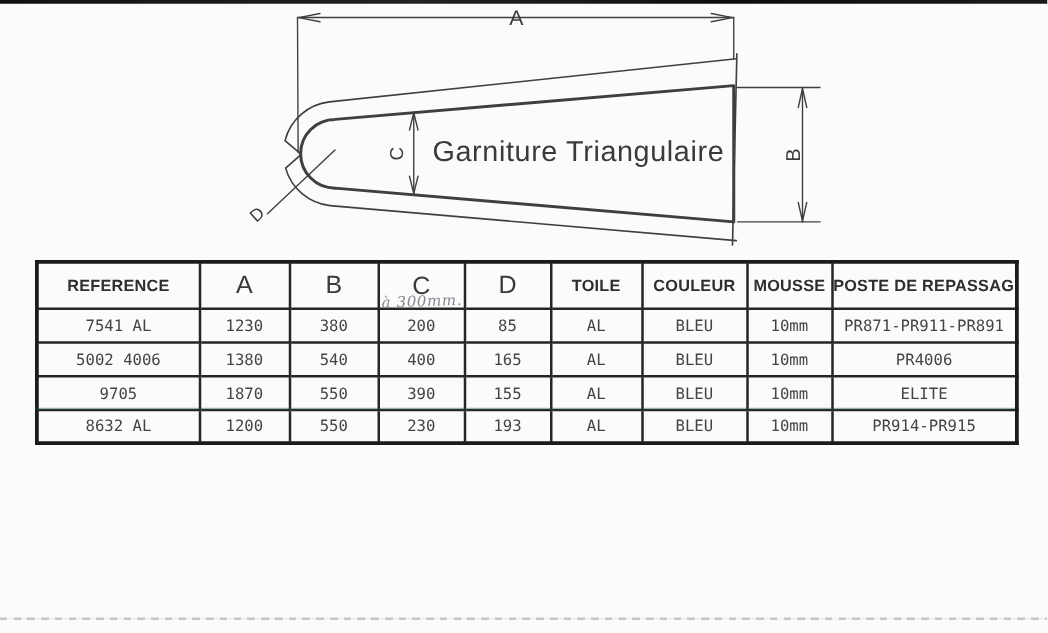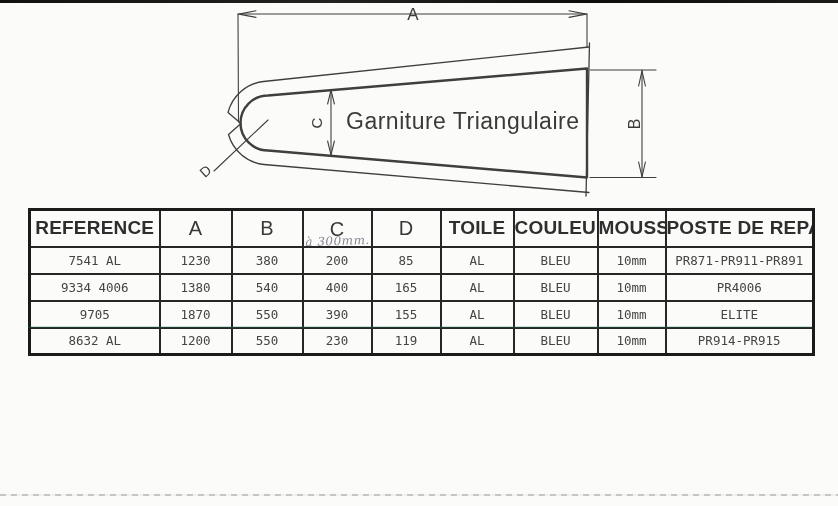--- a/index.html
+++ b/index.html
@@ -32,21 +32,21 @@
   }
   .spec-table{border:3px solid #1b1b1b;}
   .spec-table thead tr{height:37px;}
   .spec-table tbody tr{height:27px;}
   .spec-table td{
     font-family:"DejaVu Sans Mono","Liberation Mono",monospace;
     font-size:12.5px;color:#444;font-weight:400;
   }
   th.text-head{
     font-family:"Liberation Sans",sans-serif;
-    font-weight:700;font-size:19px;color:#2e2e2e;letter-spacing:.2px;
+    font-weight:700;font-size:13px;color:#2e2e2e;letter-spacing:.2px;
   }
   th.letter-head{
     font-family:"Liberation Sans",sans-serif;
     font-weight:400;font-size:20px;color:#3a3a3a;
   }
   th.c-head{position:relative;}
   th.c-head .big-c{display:block;line-height:18px;margin-top:1px;}
   .hand-note{
     position:absolute;left:0;right:0;bottom:-2px;
     font-family:"DejaVu Serif",serif;font-style:italic;
@@ -141,21 +141,21 @@
           <td>1230</td>
           <td>380</td>
           <td>200</td>
           <td>85</td>
           <td>AL</td>
           <td>BLEU</td>
           <td>10mm</td>
           <td>PR871-PR911-PR891</td>
         </tr>
         <tr>
-          <td>9334 4006</td>
+          <td>5002 4006</td>
           <td>1380</td>
           <td>540</td>
           <td>400</td>
           <td>165</td>
           <td>AL</td>
           <td>BLEU</td>
           <td>10mm</td>
           <td>PR4006</td>
         </tr>
         <tr>
@@ -167,21 +167,21 @@
           <td>AL</td>
           <td>BLEU</td>
           <td>10mm</td>
           <td>ELITE</td>
         </tr>
         <tr>
           <td>8632 AL</td>
           <td>1200</td>
           <td>550</td>
           <td>230</td>
-          <td>119</td>
+          <td>193</td>
           <td>AL</td>
           <td>BLEU</td>
           <td>10mm</td>
           <td>PR914-PR915</td>
         </tr>
       </tbody>
   </table>
 
   <div class="teal-artifact"></div>
   <div class="scan-line-bottom"></div>

